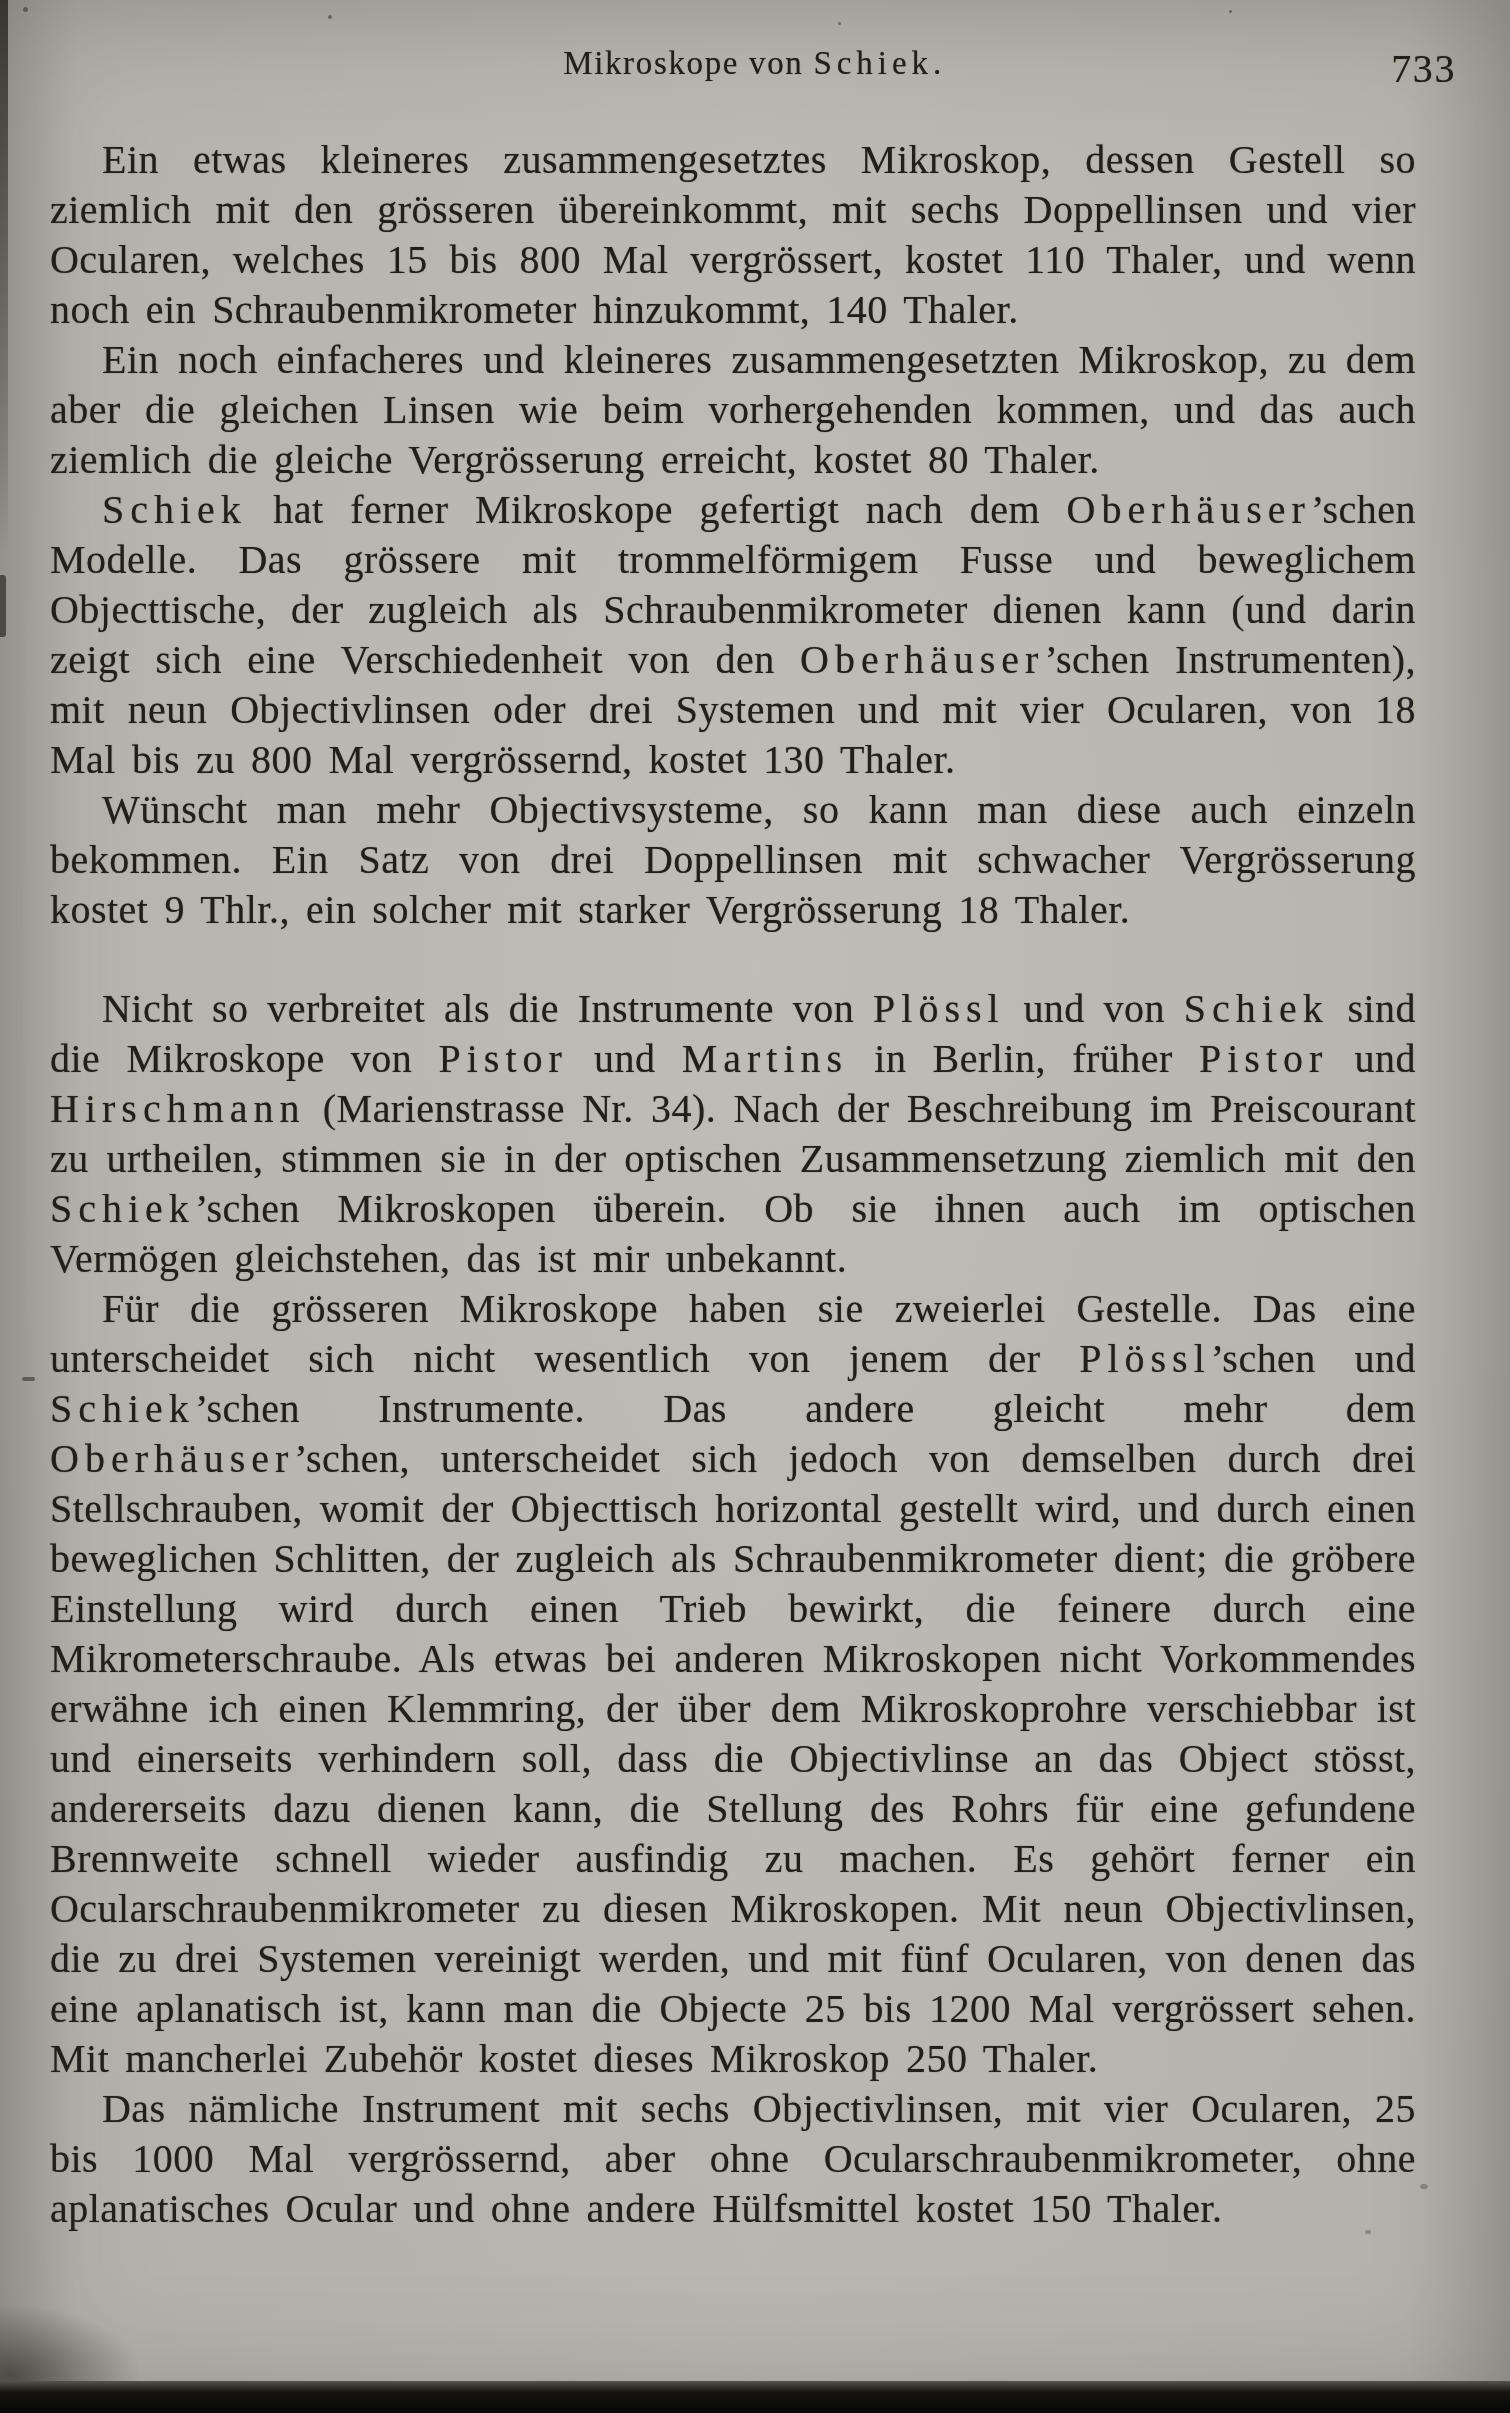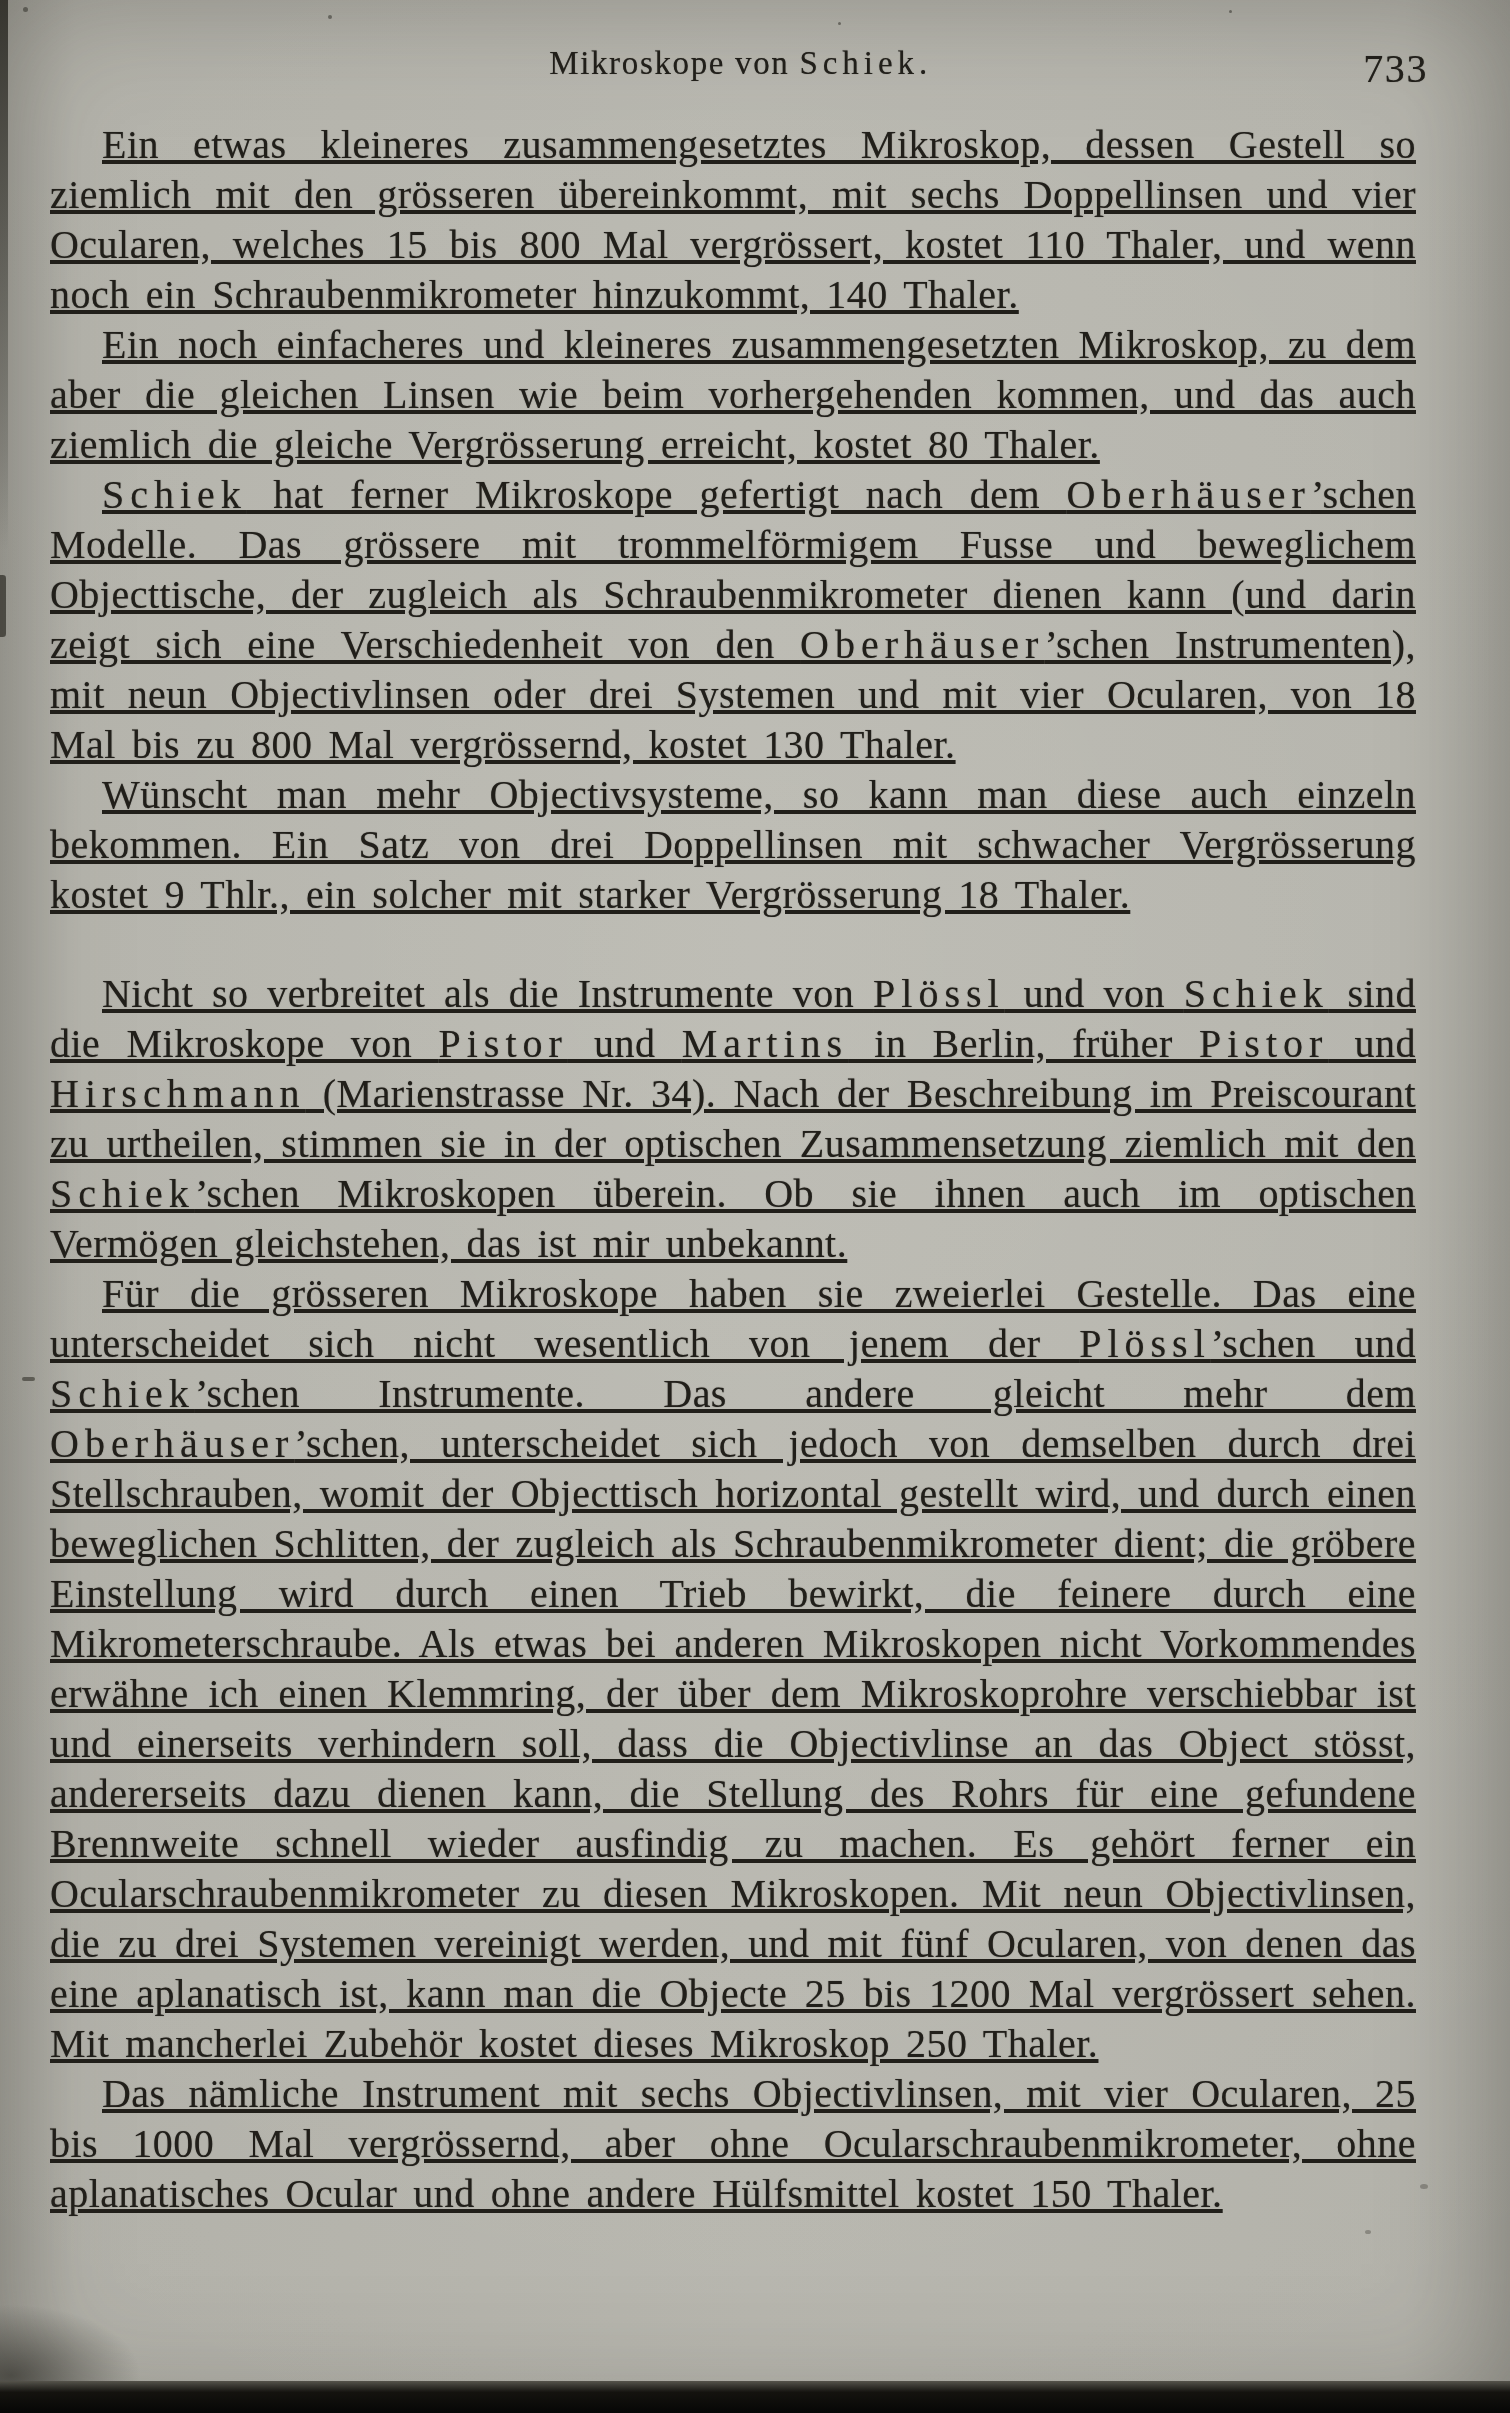--- a/index.html
+++ b/index.html
@@ -16,21 +16,21 @@
       radial-gradient(ellipse 120% 90% at 50% 40%, rgba(255,255,248,0.10), rgba(0,0,0,0) 75%),
       linear-gradient(90deg, #a3a29a 0%, #b2b1a9 5%, #b7b6ae 50%, #b3b2aa 93%, #a6a59d 100%);
     background-color: #b2b1a9;
     box-shadow: inset 0 0 125px rgba(55,53,45,0.35);
     overflow: hidden;
     font-family: "Liberation Serif", "DejaVu Serif", serif;
     color: #211f1a;
   }
   .header {
     position: relative;
-    margin: 45px 82px 0 50px;
+    margin: 45px 54px 0 50px;
     height: 49px;
     font-size: 33px;
   }
   .running-title {
     position: absolute;
     left: 50%;
     top: 0;
     transform: translateX(-50%);
     white-space: nowrap;
     letter-spacing: 0.05em;
@@ -38,28 +38,27 @@
   }
   .page-number {
     position: absolute;
     right: 0;
     top: 0;
     font-size: 40px;
     letter-spacing: 0.04em;
     text-shadow: 0 0 0.8px rgba(33,31,26,0.6);
   }
   .body-text {
-    margin: 26px 94px 0 50px;
+    margin: 41px 94px 0 50px;
     font-size: 40px;
     line-height: 50px;
     text-align: justify;
     word-spacing: 0.14em;
     letter-spacing: 0.012em;
     text-shadow: 0 0 1px rgba(33,31,26,0.55);
-    text-decoration: underline;
   }
   .body-text p {
     margin: 0;
     text-indent: 52px;
   }
   .section-second {
     margin-top: 49px;
   }
   .sperr {
     letter-spacing: 0.15em;

